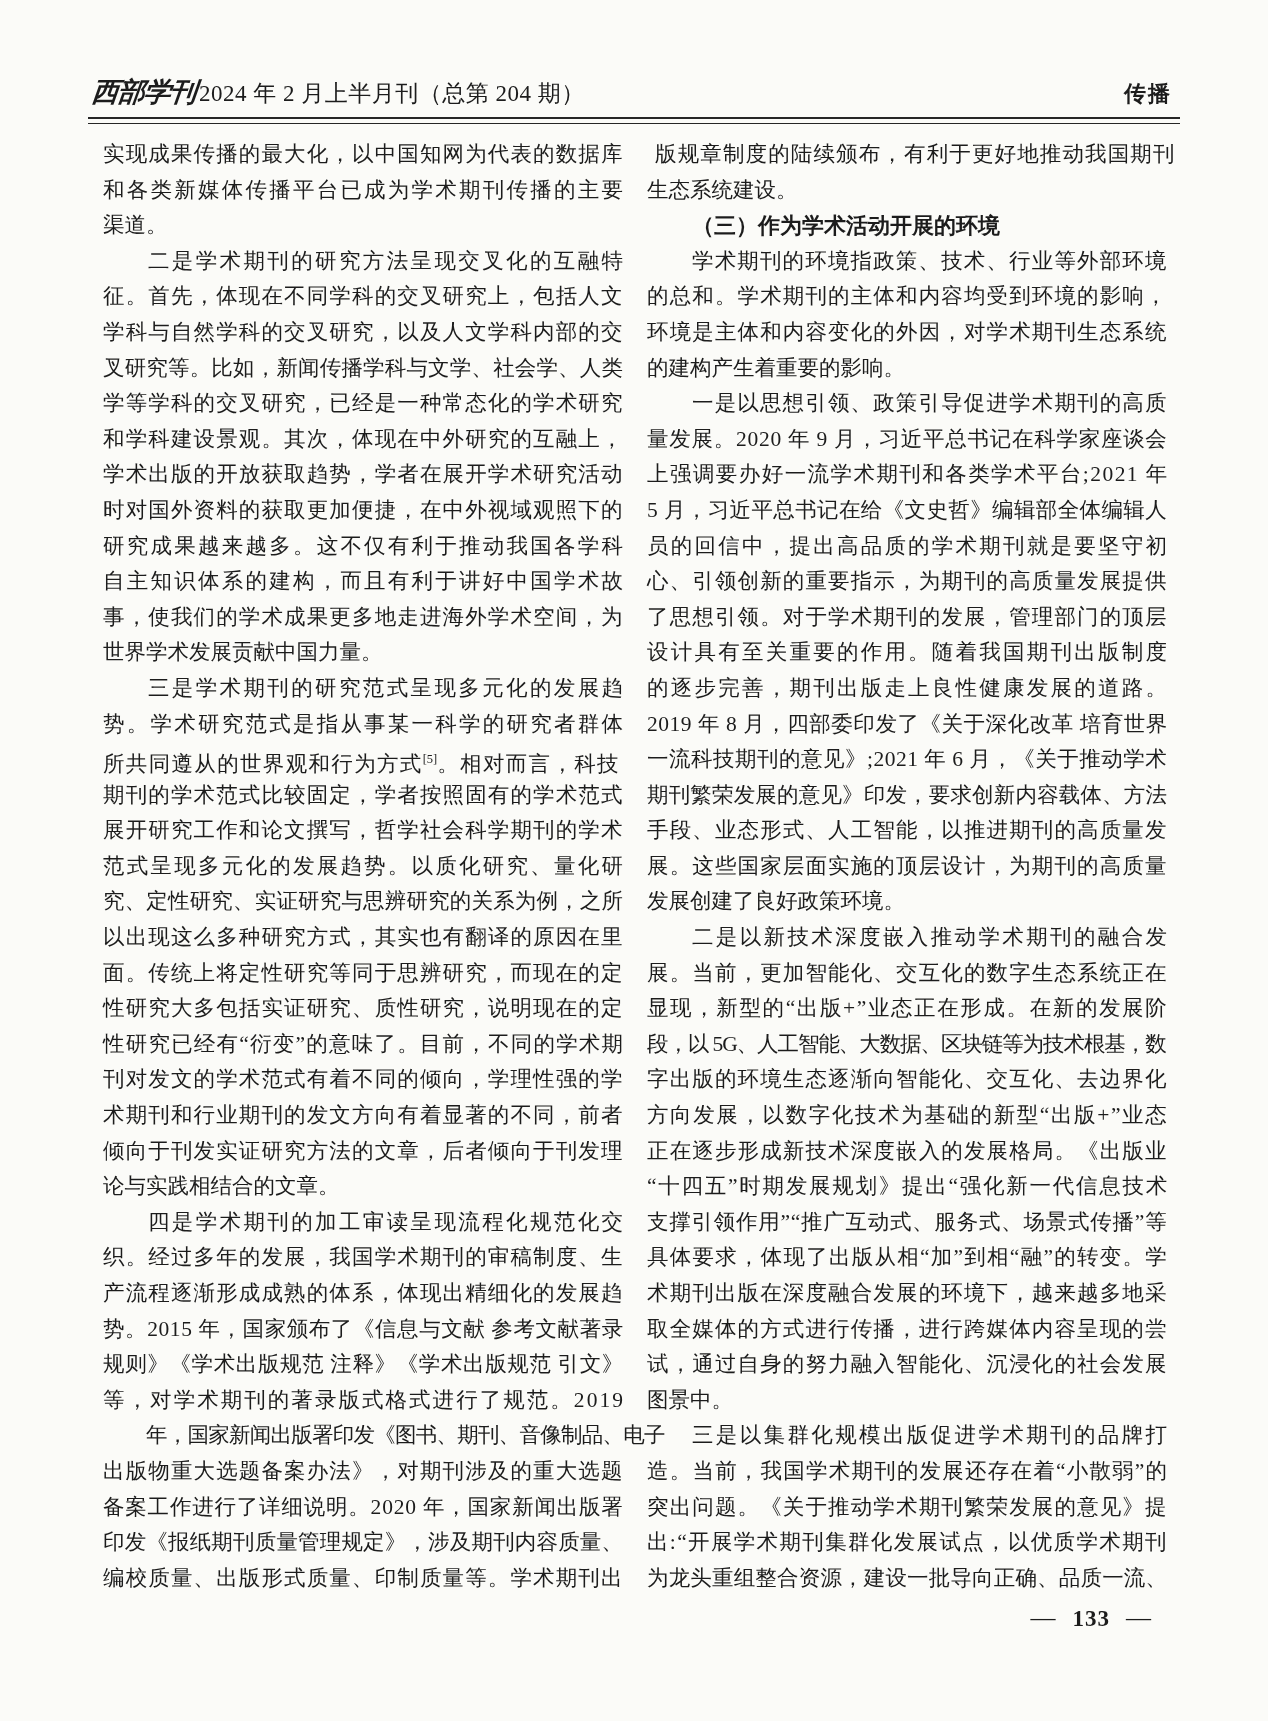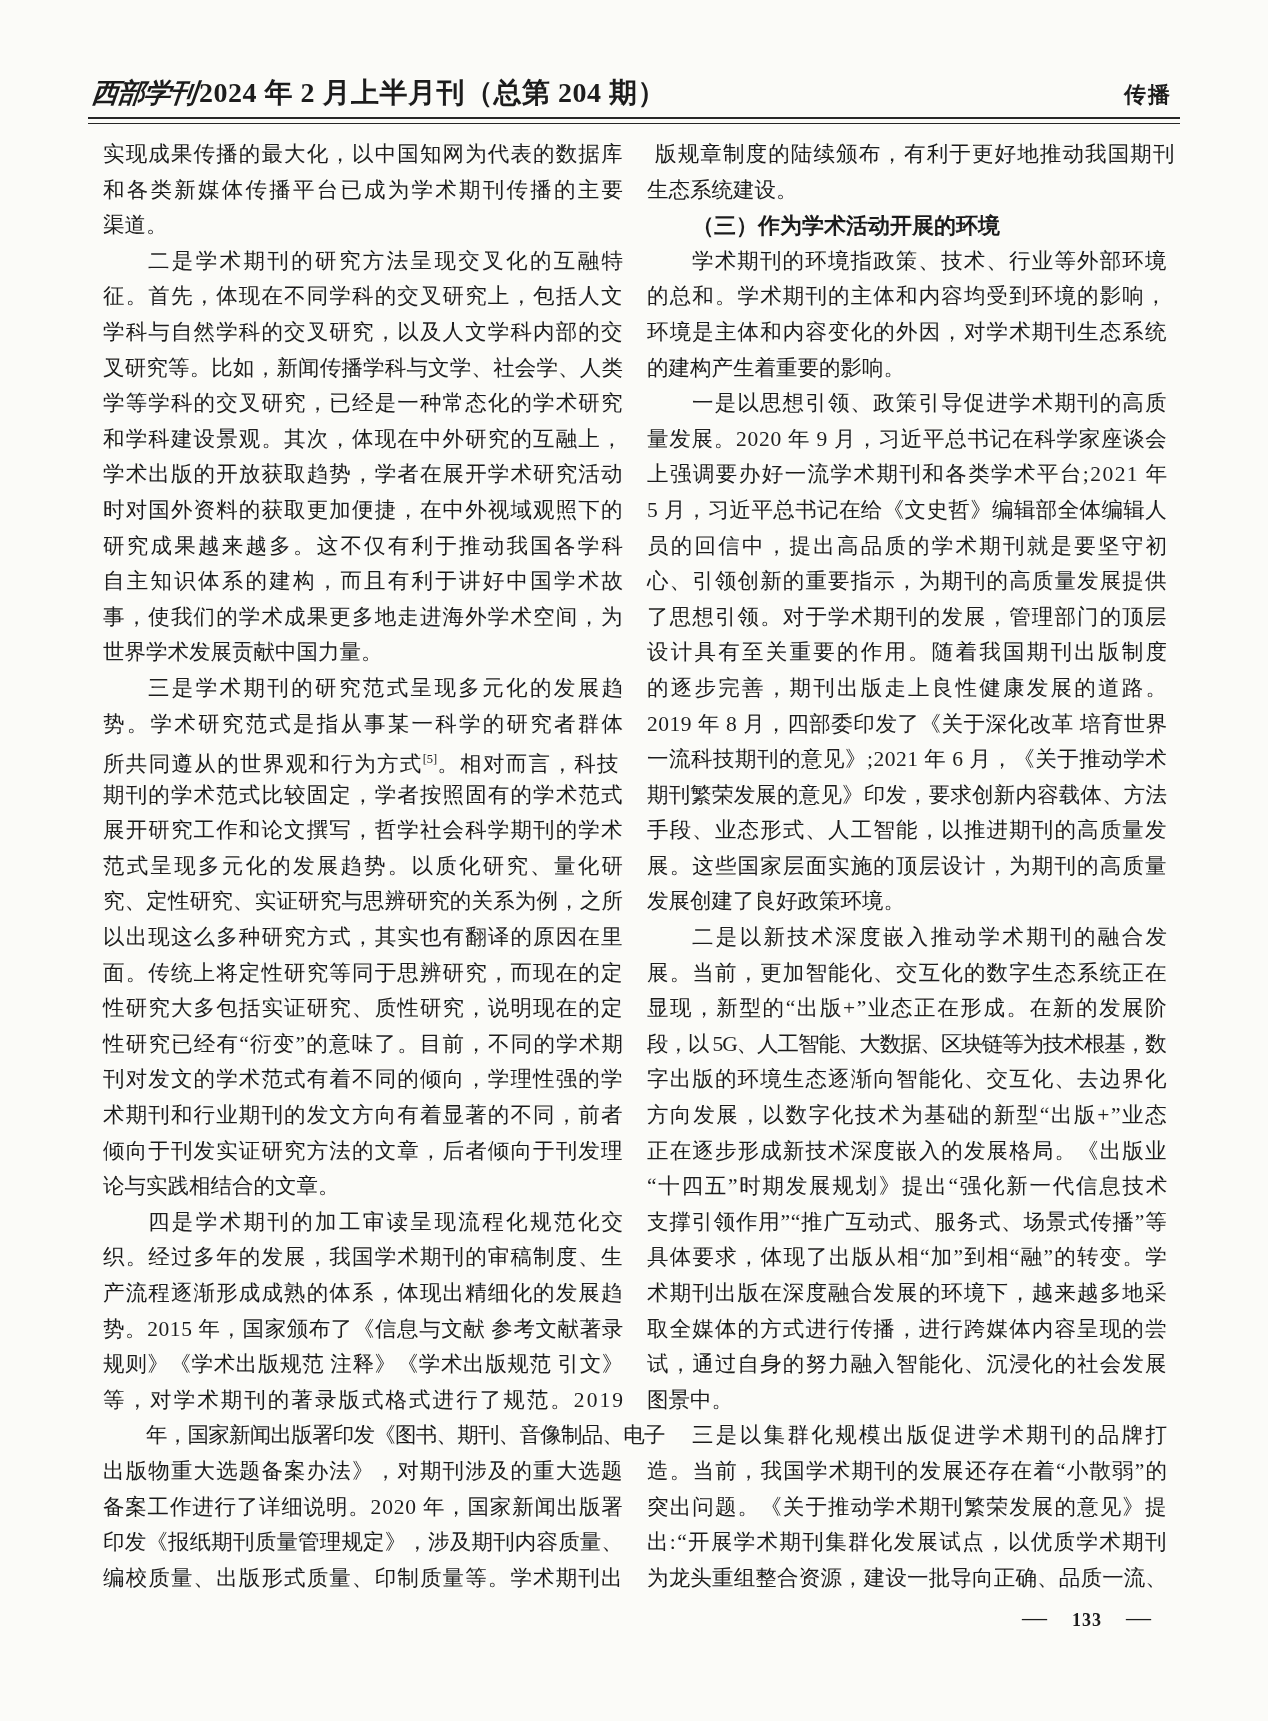--- a/index.html
+++ b/index.html
@@ -17,21 +17,21 @@
     position:absolute;left:92px;right:96px;top:74px;
     display:flex;justify-content:space-between;align-items:baseline;
   }
   .header-left{display:flex;align-items:baseline;}
   .logo{
     font-size:27px;font-weight:900;font-style:italic;
     letter-spacing:-1px;transform:skewX(-6deg);
     display:inline-block;margin-right:3px;
   }
   .issue{
-    font-size:28px;font-weight:700;letter-spacing:0.5px;
+    font-size:23px;font-weight:400;letter-spacing:0.5px;
   }
   .section-label{
     font-family:"Liberation Sans","DejaVu Sans",sans-serif;
     font-size:22px;font-weight:700;letter-spacing:2px;
   }
   
   .rule{
     position:absolute;left:88px;right:88px;top:117px;
     height:4px;
     border-top:2.5px solid #262626;
@@ -57,21 +57,21 @@
   }
   .txt{white-space:nowrap;}
   sup{font-size:12.5px;vertical-align:super;letter-spacing:0 !important;}
   
   .footer{
     position:absolute;top:1604px;right:116px;
     font-size:25px;letter-spacing:1px;
     display:flex;align-items:baseline;
   }
   .footer .dash{font-weight:400;}
-  .footer .num{font-weight:700;font-size:18px;margin:0 24px;}
+  .footer .num{font-weight:700;font-size:23px;margin:0 16px;}
 </style>
 </head>
 <body>
 
 <div class="page">
 
   <div class="header">
     <div class="header-left">
       <span class="logo">西部学刊</span>
       <span class="issue">2024 年 2 月上半月刊（总第 204 期）</span>

